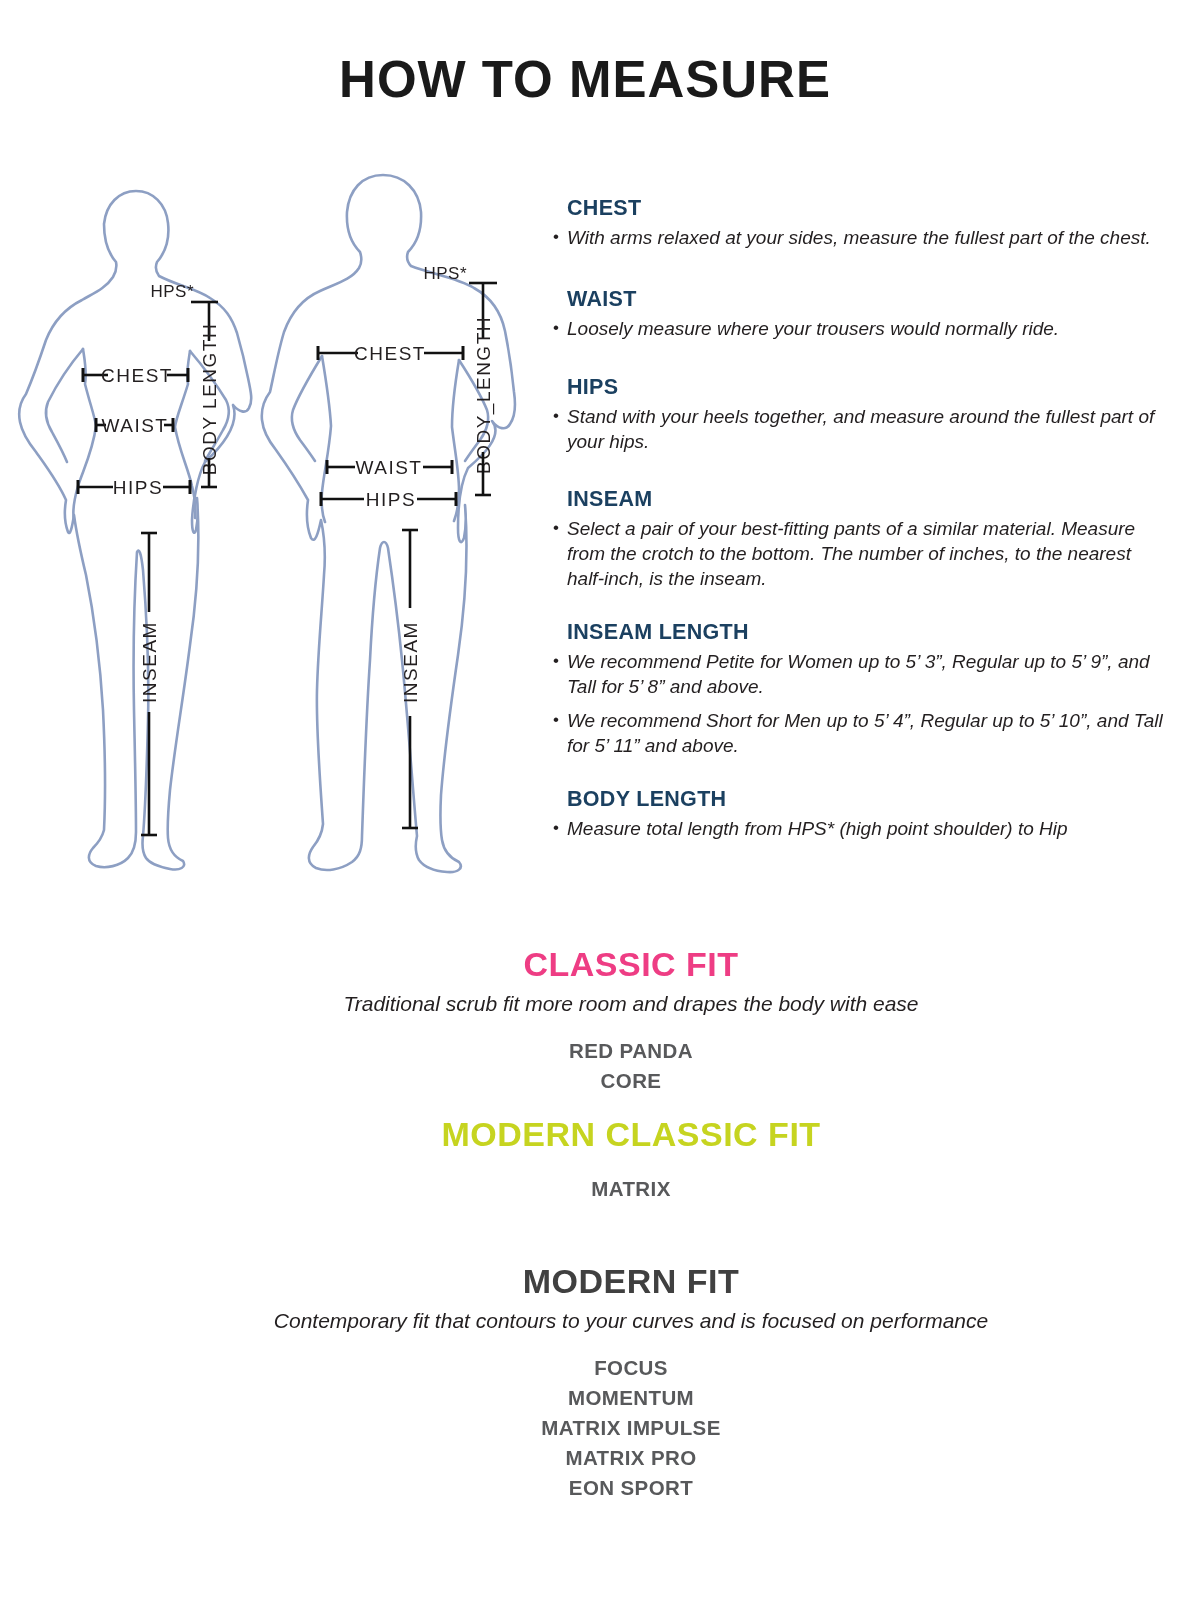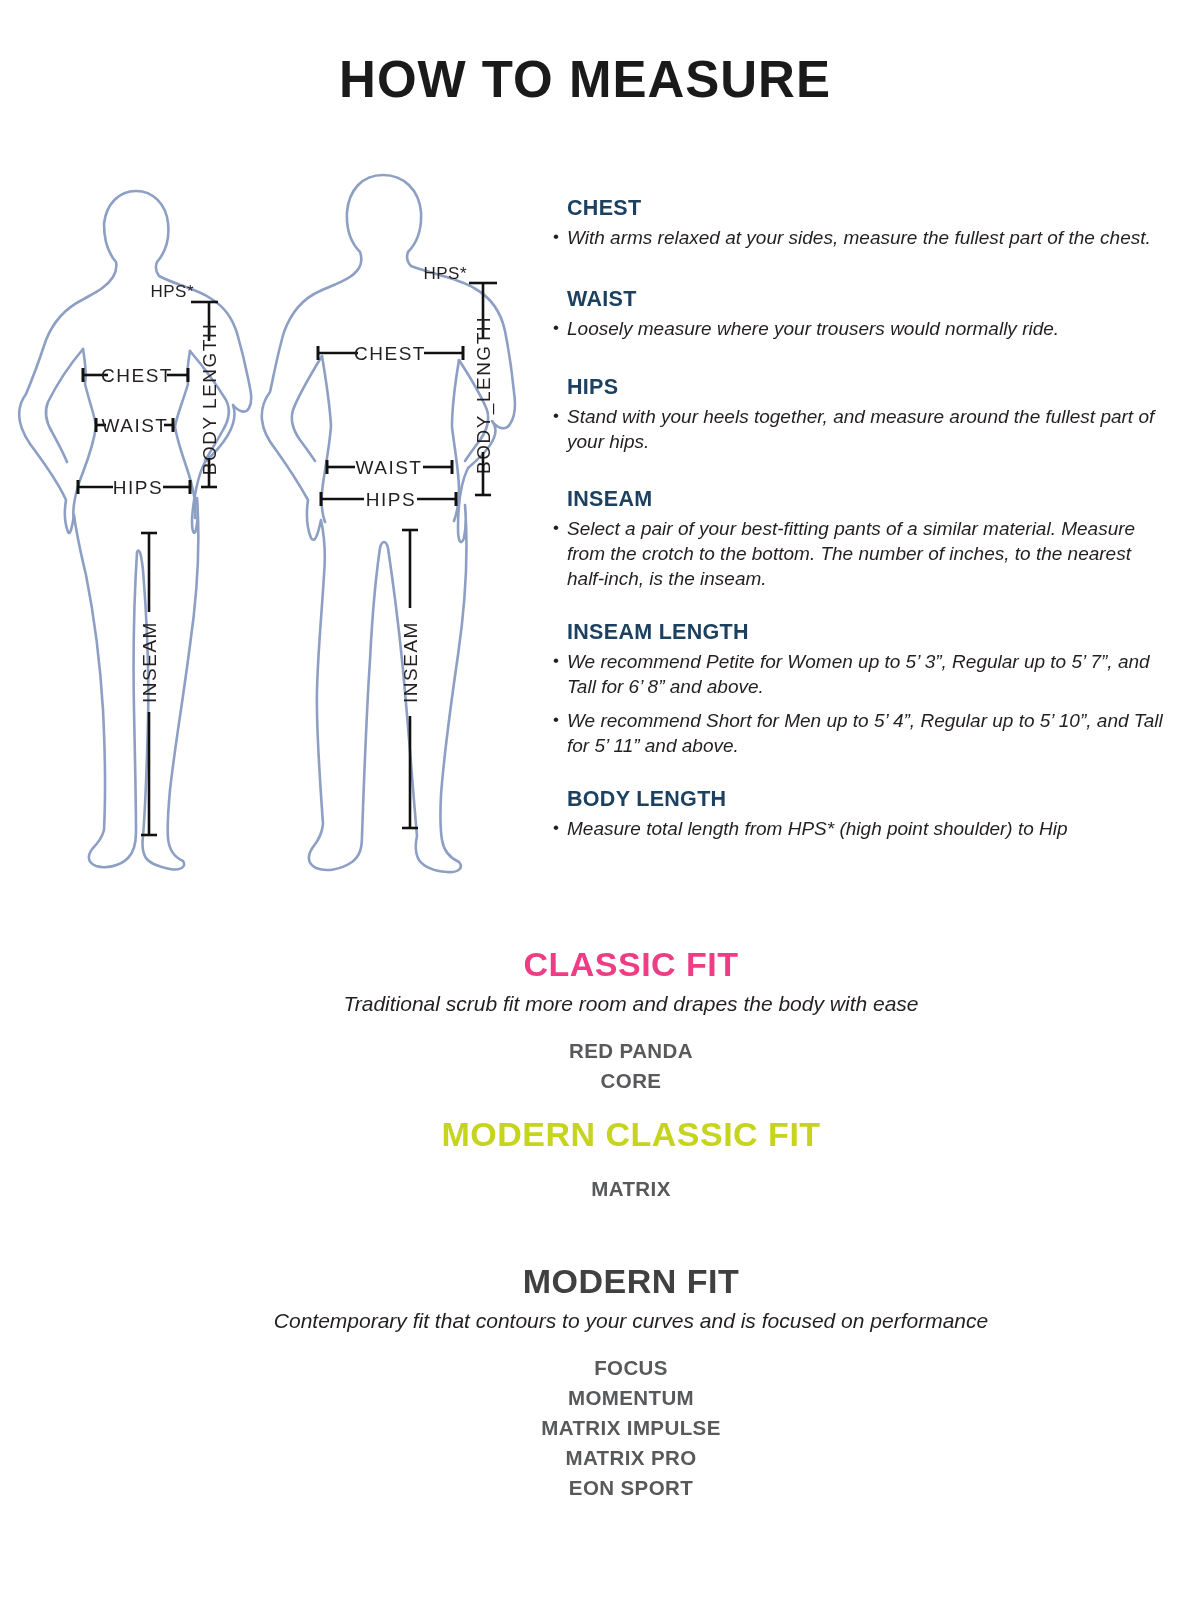--- a/index.html
+++ b/index.html
@@ -257,21 +257,21 @@
       <div class="bullet-item">
         <span class="bullet-dot">•</span>
         <span>Select a pair of your best-fitting pants of a similar material. Measure from the crotch to the bottom. The number of inches, to the nearest half-inch, is the inseam.</span>
       </div>
     </div>
 
     <div class="measure-section" style="top:620px;">
       <h3>INSEAM LENGTH</h3>
       <div class="bullet-item">
         <span class="bullet-dot">•</span>
-        <span>We recommend Petite for Women up to 5’ 3”, Regular up to 5’ 7”, and Tall for 6’ 8” and above.</span>
+        <span>We recommend Petite for Women up to 5’ 3”, Regular up to 5’ 9”, and Tall for 5’ 8” and above.</span>
       </div>
       <div class="bullet-item">
         <span class="bullet-dot">•</span>
         <span>We recommend Short for Men up to 5’ 4”, Regular up to 5’ 10”, and Tall for 5’ 11” and above.</span>
       </div>
     </div>
 
     <div class="measure-section" style="top:787px;">
       <h3>BODY LENGTH</h3>
       <div class="bullet-item">

